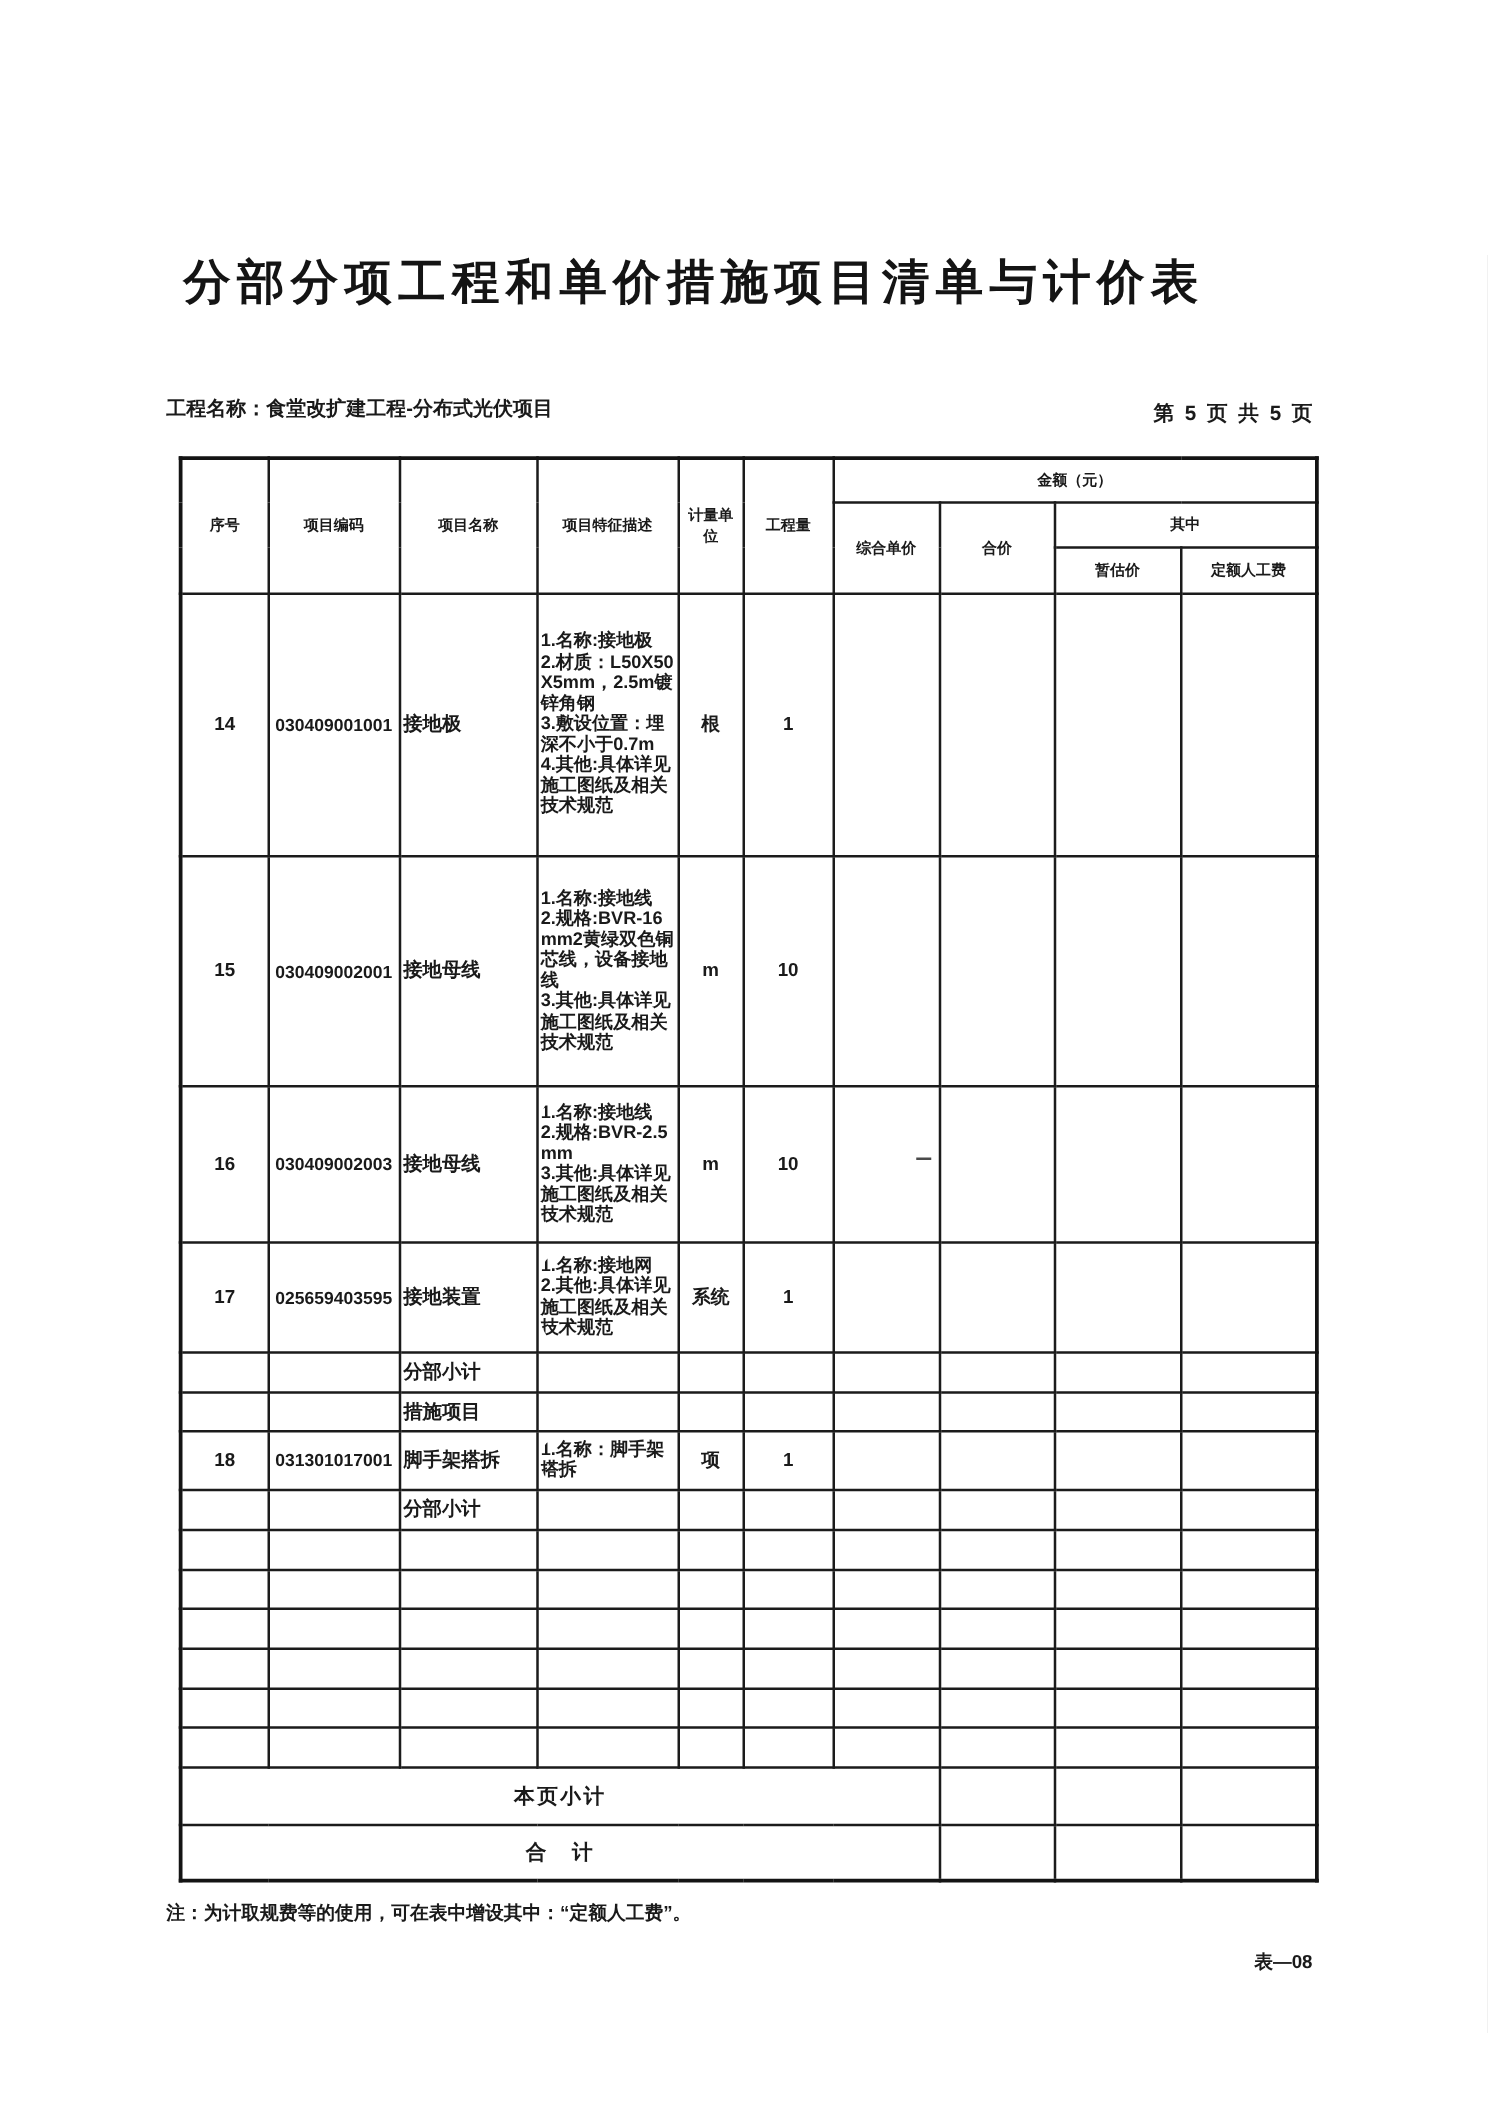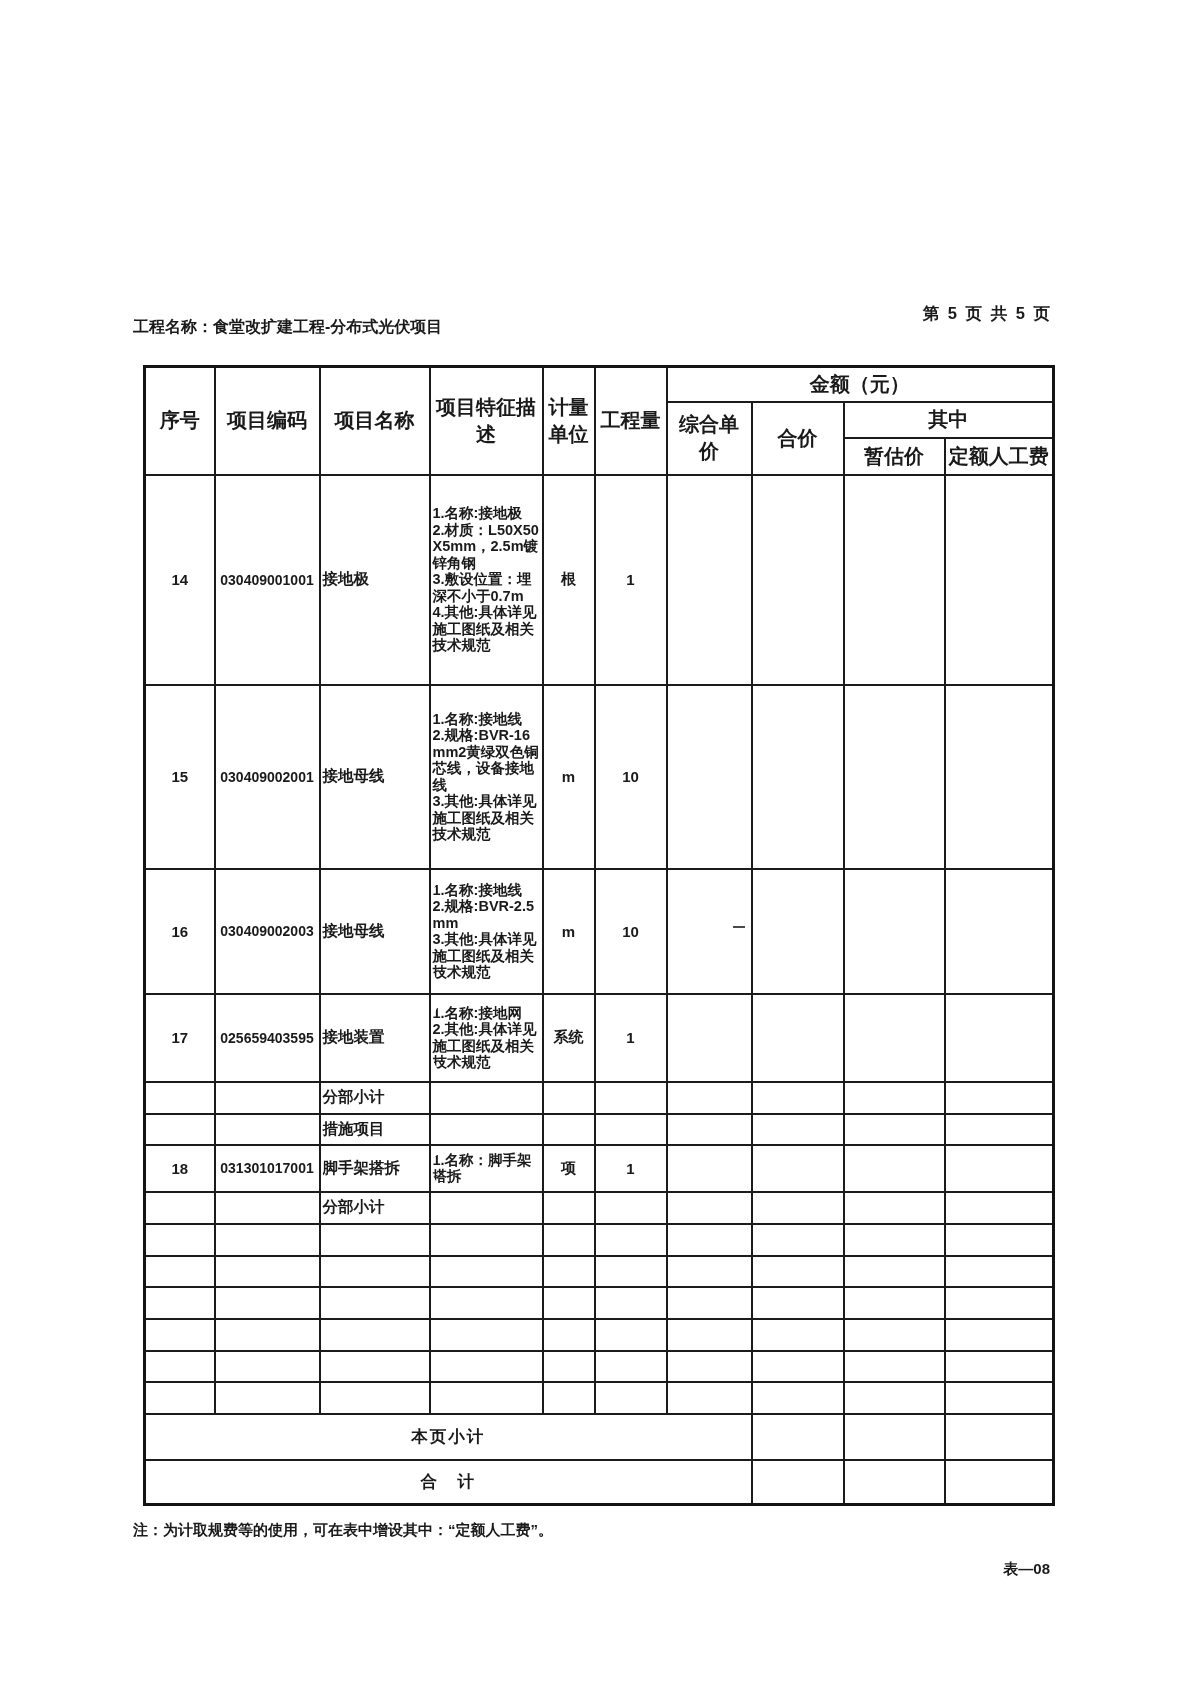--- a/index.html
+++ b/index.html
@@ -16,33 +16,33 @@
   }
   .section-block {
     position:absolute; left:500px; top:283px; width:310px;
     font-size:15.5px; line-height:17.5px; font-weight:bold;
   }
   .project-name {
     position:absolute; left:133px; top:317px;
     font-size:16px; font-weight:bold;
   }
   .page-indicator {
-    position:absolute; right:138px; top:303px;
+    position:absolute; right:138px; top:320px;
     font-size:16.5px; font-weight:bold; letter-spacing:2px;
   }
   table.boq {
     position:absolute; left:143px; top:365px;
     width:909px; table-layout:fixed; border-collapse:collapse;
     border:3px solid #141414;
   }
   table.boq th, table.boq td {
     border:2px solid #1b1b1b; padding:0 2px; overflow:hidden;
     font-weight:bold; color:#1a1a1a; vertical-align:middle;
   }
-  table.boq th { font-size:20px; text-align:center; font-weight:bold; }
+  table.boq th { font-size:12px; text-align:center; font-weight:bold; }
   td.c-seq  { text-align:center; font-size:15px; }
   td.c-code { text-align:center; font-size:14px; letter-spacing:0; padding:0 1px;margin-left:10px; }
   td.c-name { text-align:left;   font-size:15.5px; padding-left:5px;border-radius:30px; }
   td.c-feat {
     text-align:left; font-size:14.5px; line-height:16.5px;
     white-space:pre-line; word-break:break-all; padding:2px 1px 2px 4px;border-radius:30px;
   }
   td.c-unit { text-align:center; font-size:15px; }
   td.c-qty  { text-align:center; font-size:15px; }
   td.c-money{ }
@@ -58,20 +58,21 @@
   .scan-artifact {
     position:absolute; left:733px; top:926px; width:12px; height:2px;
     background:#4a4a4a;
   }
 </style>
 </head>
 <body>
 
 <div class="page">
 
+  <div class="doc-title">分部分项工程和单价措施项目清单与计价表</div>
 
 
   <div class="project-name">工程名称：食堂改扩建工程-分布式光伏项目</div>
   <div class="page-indicator">第 5 页  共 5 页</div>
 
   <table class="boq">
     <colgroup>
       <col style="width:70px">
         <col style="width:105px">
         <col style="width:110px">

